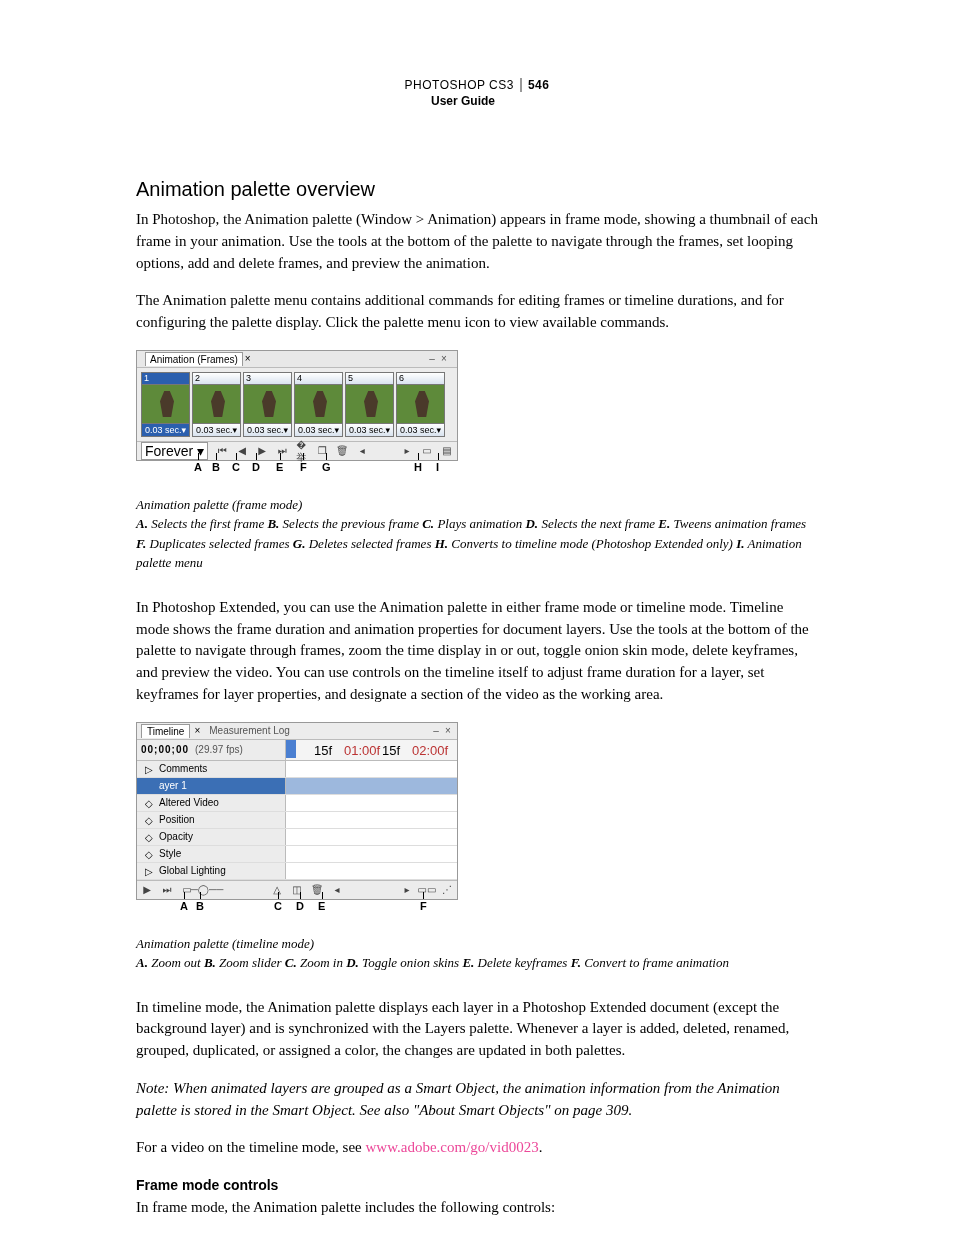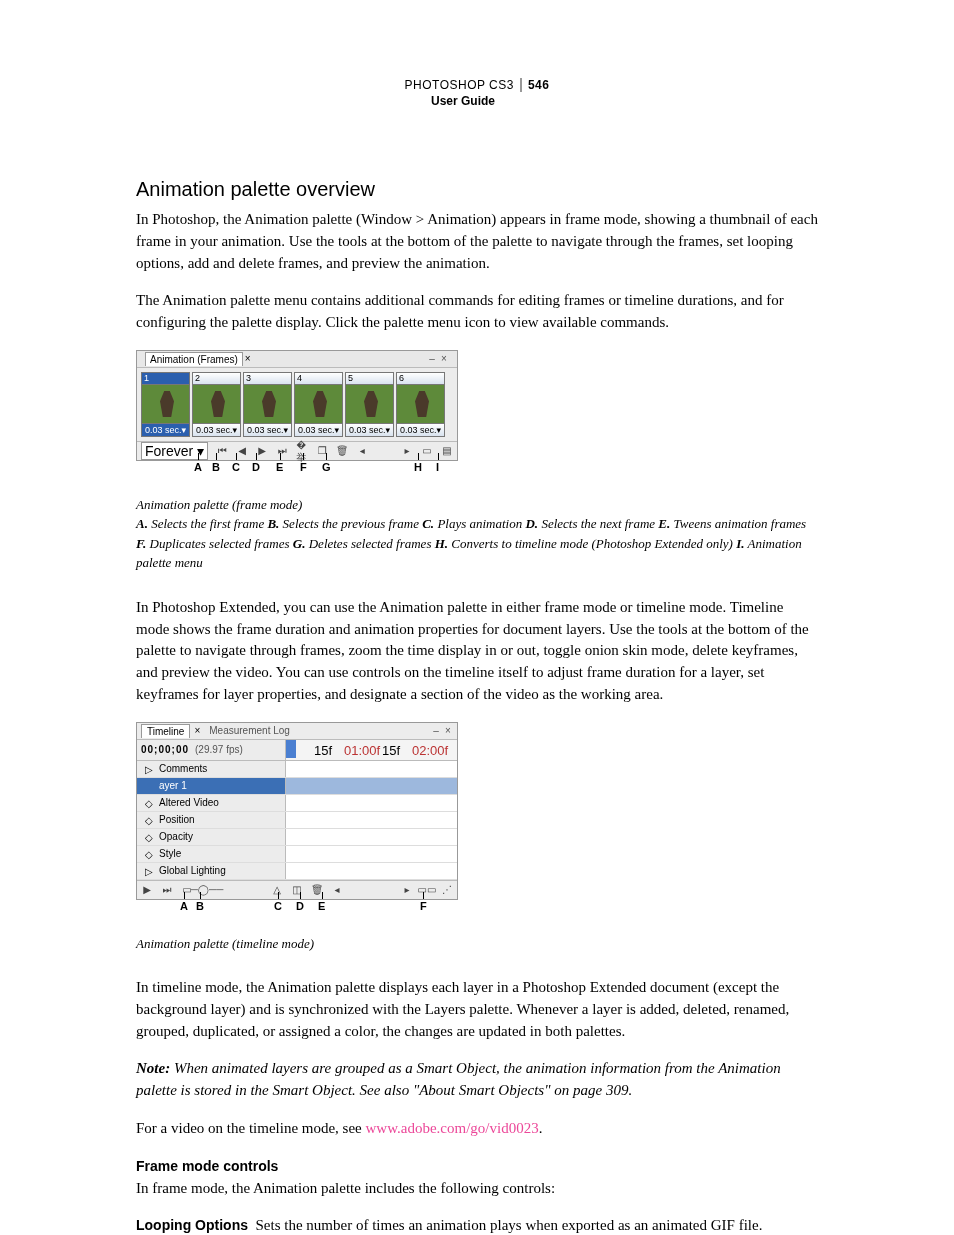--- a/index.html
+++ b/index.html
@@ -6,21 +6,21 @@
 .page{padding:78px 136px 60px 136px}
 .hdr{text-align:center;font-family:"Myriad Pro",Arial,sans-serif;font-size:12px;line-height:1.3;margin-bottom:69px}
 .hdr-line1{letter-spacing:0.5px}
 .hdr .pn{font-weight:700;border-left:2px solid #999;padding-left:6px;margin-left:6px}
 .hdr-line2{font-weight:700;margin-right:28px}
 h1{font-family:"Myriad Pro",Arial,sans-serif;font-weight:400;font-size:20px;margin:0 0 8px 0}
 p{font-size:15px;line-height:1.45;margin:0 0 16px 0}
 .caption{font-style:italic;font-size:13px;line-height:1.5;margin:6px 0 24px 0}
 .caption .lbl{font-weight:700;font-style:italic}
 .bold-run{font-family:"Myriad Pro",Arial,sans-serif;font-weight:700;font-style:normal;font-size:14px}
-.note-lbl{font-weight:700;font-style:italic}
+.note-lbl{font-weight:400;font-style:italic}
 a.link{color:#ec4899;text-decoration:none}
 .sub{font-family:"Myriad Pro",Arial,sans-serif;font-weight:700;font-size:14px;margin:18px 0 4px 0}
 
 
 .fig1{width:320px;border:1px solid #999;font-family:Tahoma,Arial,sans-serif;font-size:10px;background:#ececec;position:relative;margin-top:6px}
 .fig1-top{display:flex;align-items:center;height:16px;background:#e8e8e8;border-bottom:1px solid #bbb;padding:0 8px}
 .tab1{background:#fff;border:1px solid #999;border-bottom:none;padding:1px 4px;font-size:10px}
 .tabx{margin-left:2px}
 .win-icons{margin-left:auto;display:flex;gap:2px}
 .win-icons span{width:10px;height:10px;display:flex;align-items:center;justify-content:center;color:#555}
@@ -225,20 +225,21 @@
   <div class="ticks2">
     <span class="t" style="left:44px">A</span>
     <span class="t" style="left:60px">B</span>
     <span class="t" style="left:138px">C</span>
     <span class="t" style="left:160px">D</span>
     <span class="t" style="left:182px">E</span>
     <span class="t" style="left:284px">F</span>
   </div>
   <div class="caption">
     <div>Animation palette (timeline mode)</div>
+    <div id="leg2"><span class="lbl">A.</span> Zoom out  <span class="lbl">B.</span> Zoom slider  <span class="lbl">C.</span> Zoom in  <span class="lbl">D.</span> Toggle onion skins  <span class="lbl">E.</span> Delete keyframes  <span class="lbl">F.</span> Convert to frame animation  </div>
   </div>
 
   <p>In timeline mode, the Animation palette displays each layer in a Photoshop Extended document (except the background layer) and is synchronized with the Layers palette. Whenever a layer is added, deleted, renamed, grouped, duplicated, or assigned a color, the changes are updated in both palettes.</p>
   <p style="font-style:italic"><span class="note-lbl">Note:</span> <span>When animated layers are grouped as a Smart Object, the animation information from the Animation palette is stored in the Smart Object. See also "About Smart Objects" on page 309.</span></p>
   <p><span>For a video on the timeline mode, see </span><a class="link">www.adobe.com/go/vid0023</a><span>.</span></p>
 
   <div class="sub">Frame mode controls</div>
   <p>In frame mode, the Animation palette includes the following controls:</p>
   <p><span class="bold-run">Looping Options</span>&nbsp;&nbsp;<span>Sets the number of times an animation plays when exported as an animated GIF file.</span></p>
 </div>

